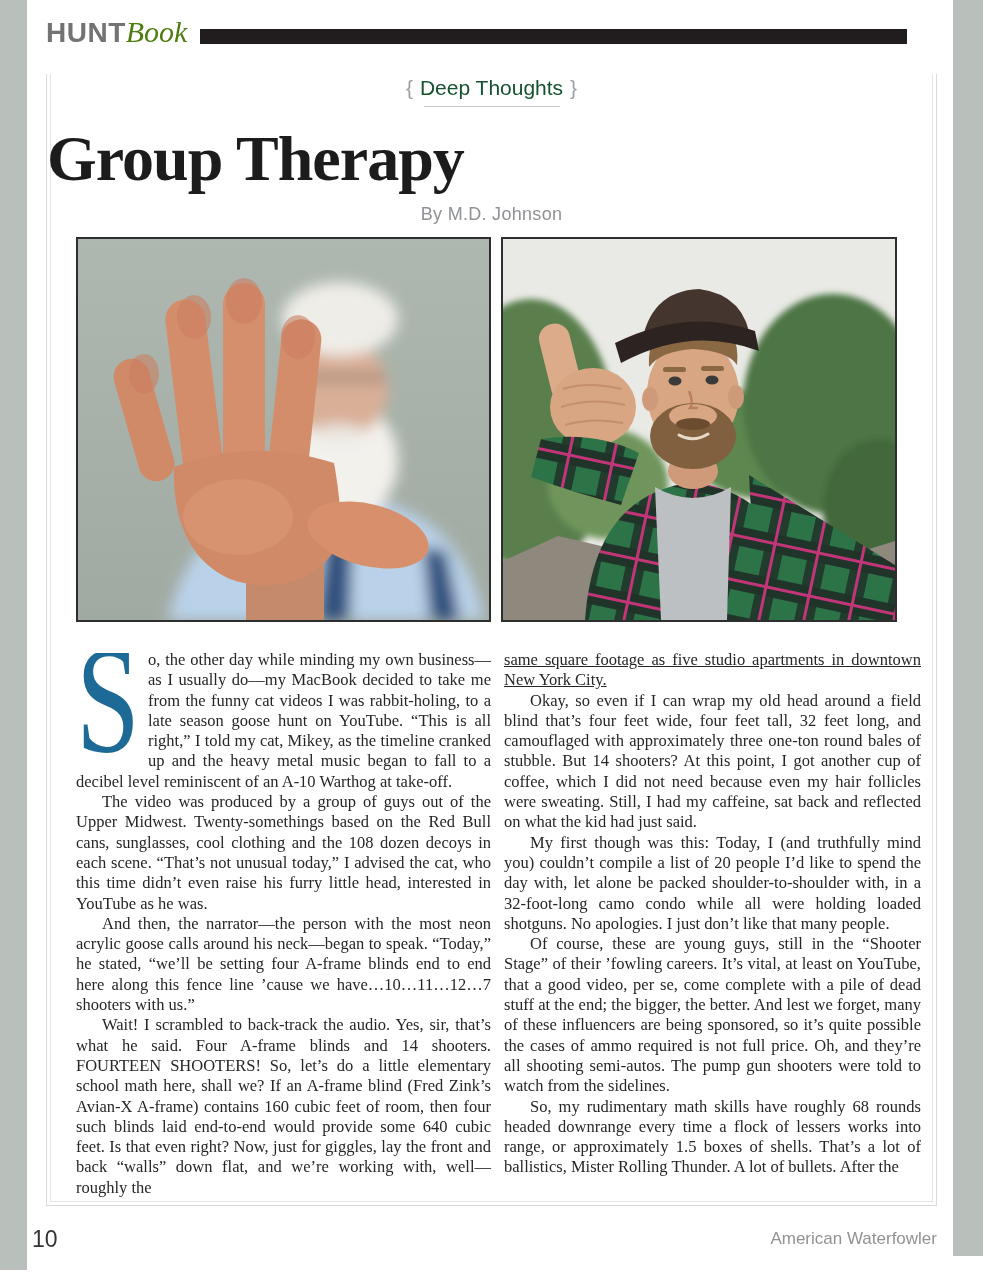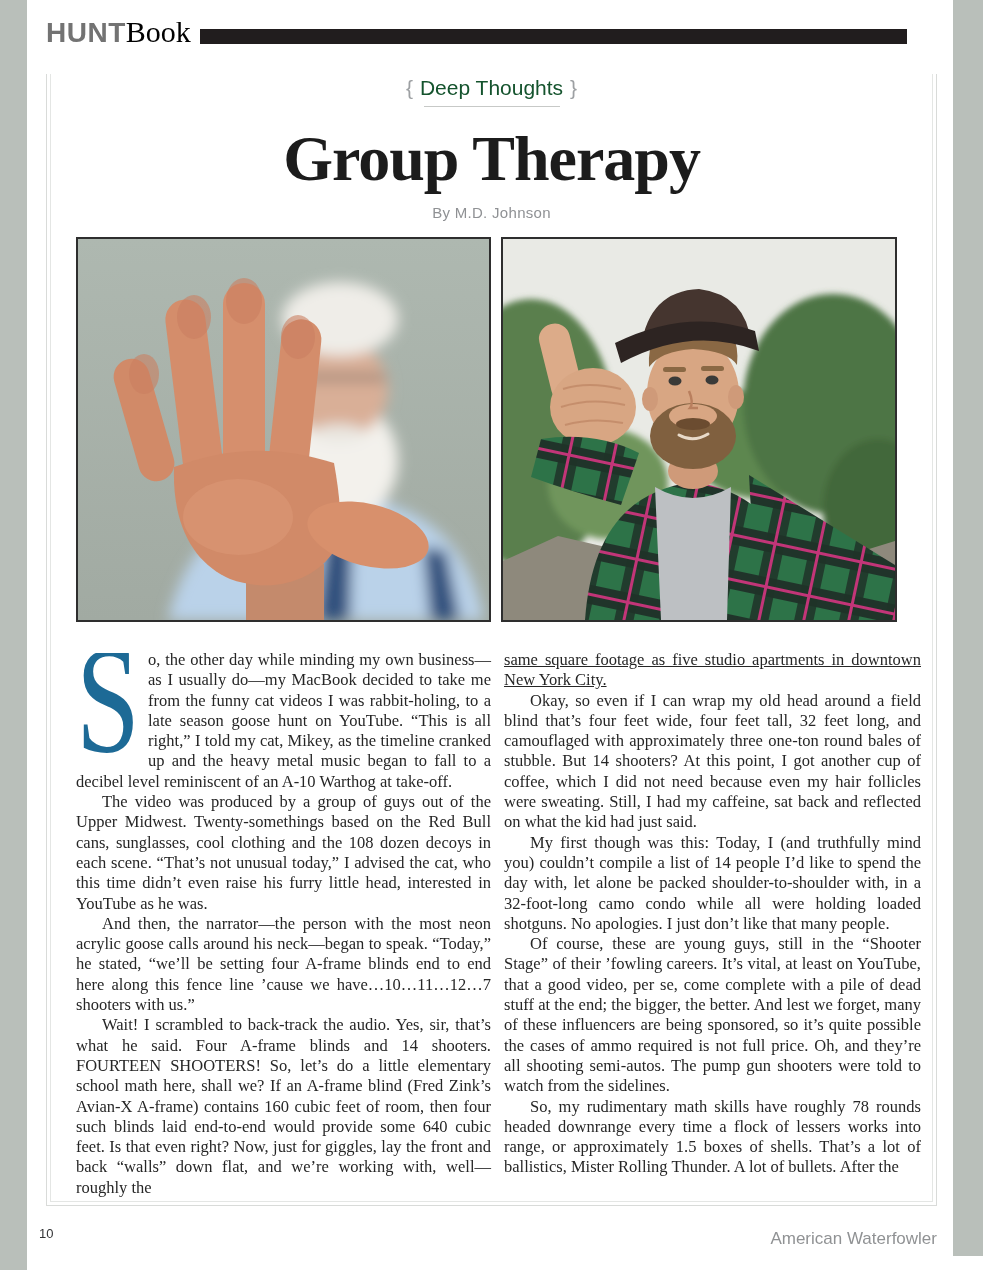--- a/index.html
+++ b/index.html
@@ -9,64 +9,64 @@
 
   
   .strip { position:absolute; top:0; background:#b9bfba; }
   .strip-left  { left:0; width:27px; height:1270px; }
   .strip-right { right:0; width:30px; height:1256px; }
 
   
   .masthead { position:absolute; left:46px; top:15px; white-space:nowrap; }
   .brand-primary { font-family:"Liberation Sans", sans-serif; font-weight:bold;
                    font-size:28px; color:#737373; letter-spacing:.5px; }
-  .brand-secondary { font-family:"Liberation Serif", serif; font-size:30px; color:#000000; }
+  .brand-secondary { font-family:"Liberation Serif", serif; font-size:30px; color:#4d7c0f;font-style:italic; }
   .masthead-bar { position:absolute; left:200px; right:76px; top:29px; height:15px; background:#211d1e; }
 
   
   .page-box { position:absolute; left:46px; top:74px; width:891px; height:1132px;
               border:solid #d9dbd9; border-width:0 1px 1px 1px; }
   .page-box::before { content:""; position:absolute; left:3px; right:3px; top:0; bottom:3px;
               border:solid #e4e6e4; border-width:0 1px 1px 1px; pointer-events:none; }
 
   
   .kicker { position:absolute; top:2px; width:100%; text-align:center;
             font-family:"Liberation Sans", sans-serif; font-size:21px; }
   .kicker .brace { color:#9da0a3; }
   .kicker-label { color:#14532d; padding:0 7px; }
   .kicker-rule { position:absolute; top:32px; left:50%; transform:translateX(-50%);
                  width:136px; height:1px; background:#c7c9c7; }
 
   
-  .article-title { position:absolute; top:48px; width:100%; text-align:center;
+  .article-title { position:absolute; top:48px; width:100%; 
                    font-family:"Liberation Serif", serif; font-weight:bold;
                    font-size:64px; letter-spacing:-1px; color:#1c1c1c; }
   .byline { position:absolute; top:130px; width:100%; text-align:center;
-            font-family:"Liberation Sans", sans-serif; font-size:15px;
+            font-family:"Liberation Sans", sans-serif; font-size:18px;
             letter-spacing:.3px; color:#8f9194; }
 
   
   .photo { position:absolute; top:163px; border:2px solid #2e2e2e; overflow:hidden; }
   .photo-left  { left:29px;  width:415px; height:385px; }
   .photo-right { left:454px; width:396px; height:385px; }
   .photo svg { display:block; width:100%; height:100%; }
 
   
   .col { position:absolute; top:576px; font-size:16.5px; line-height:20.3px;
          text-align:justify; color:#262626; }
   .col-left  { left:29px;  width:415px; }
   .col-right { left:457px; width:417px; }
   .para { text-indent:26px; }
   .first-para { text-indent:0; }
   .col-right .para-list p:first-of-type { text-indent:0;text-decoration:underline; }
   .dropcap { float:left; margin:3px 8px 0 0; }
 
   
-  .footer-num { position:absolute; left:39px; top:1226px;
-                font-family:"Liberation Sans", sans-serif; font-size:13px; color:#333436; }
+  .footer-num { position:absolute; left:32px; top:1226px;
+                font-family:"Liberation Sans", sans-serif; font-size:23px; color:#333436; }
   .footer-pub { position:absolute; right:46px; top:1229px;
                 font-family:"Liberation Sans", sans-serif; font-size:17px; color:#909294;margin-left:34px; }
 </style>
 </head>
 <body>
 
 <div class="strip strip-left"></div>
 <div class="strip strip-right"></div>
 
 <div class="masthead">
@@ -187,21 +187,21 @@
         <p class="para"><span>And then, the narrator—the person with the most neon acrylic goose calls around his neck—began to speak. “Today,” he stated, “we’ll be setting four A-frame blinds end to end here along this fence line ’cause we have…10…11…12…7 shooters with us.”</span></p>
         <p class="para"><span>Wait! I scrambled to back-track the audio. Yes, sir, that’s what he said. Four A-frame blinds and 14 shooters. FOURTEEN SHOOTERS! So, let’s do a little elementary school math here, shall we? If an A-frame blind (Fred Zink’s Avian-X A-frame) contains 160 cubic feet of room, then four such blinds laid end-to-end would provide some 640 cubic feet. Is that even right? Now, just for giggles, lay the front and back “walls” down flat, and we’re working with, well—roughly the</span></p>
       </div>
   </div>
 
   <div class="col col-right">
     <div class="para-list">
 
     <p class="para"><span>same square footage as five studio apartments in downtown New York City.</span></p>
         <p class="para"><span>Okay, so even if I can wrap my old head around a field blind that’s four feet wide, four feet tall, 32 feet long, and camouflaged with approximately three one-ton round bales of stubble. But 14 shooters? At this point, I got another cup of coffee, which I did not need because even my hair follicles were sweating. Still, I had my caffeine, sat back and reflected on what the kid had just said.</span></p>
-        <p class="para"><span>My first though was this: Today, I (and truthfully mind you) couldn’t compile a list of 14 people I’d like to spend the day with, let alone be packed shoulder-to-shoulder with, in a 32-foot-long camo condo while all were holding loaded shotguns. No apologies. I just don’t like that many people.</span></p>
+        <p class="para"><span>My first though was this: Today, I (and truthfully mind you) couldn’t compile a list of 20 people I’d like to spend the day with, let alone be packed shoulder-to-shoulder with, in a 32-foot-long camo condo while all were holding loaded shotguns. No apologies. I just don’t like that many people.</span></p>
         <p class="para"><span>Of course, these are young guys, still in the “Shooter Stage” of their ’fowling careers. It’s vital, at least on YouTube, that a good video, per se, come complete with a pile of dead stuff at the end; the bigger, the better. And lest we forget, many of these influencers are being sponsored, so it’s quite possible the cases of ammo required is not full price. Oh, and they’re all shooting semi-autos. The pump gun shooters were told to watch from the sidelines.</span></p>
-        <p class="para"><span>So, my rudimentary math skills have roughly 78 rounds headed downrange every time a flock of lessers works into range, or approximately 1.5 boxes of shells. That’s a lot of ballistics, Mister Rolling Thunder. A lot of bullets. After the</span></p>
+        <p class="para"><span>So, my rudimentary math skills have roughly 68 rounds headed downrange every time a flock of lessers works into range, or approximately 1.5 boxes of shells. That’s a lot of ballistics, Mister Rolling Thunder. A lot of bullets. After the</span></p>
       </div>
   </div>
 </div>
 
 <div class="footer-num">10</div>
 <div class="footer-pub">American Waterfowler</div>
 
 </body></html>

